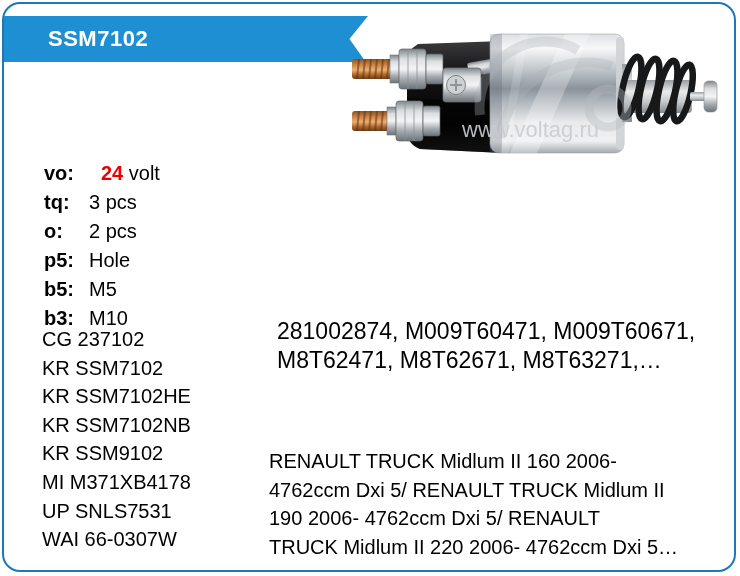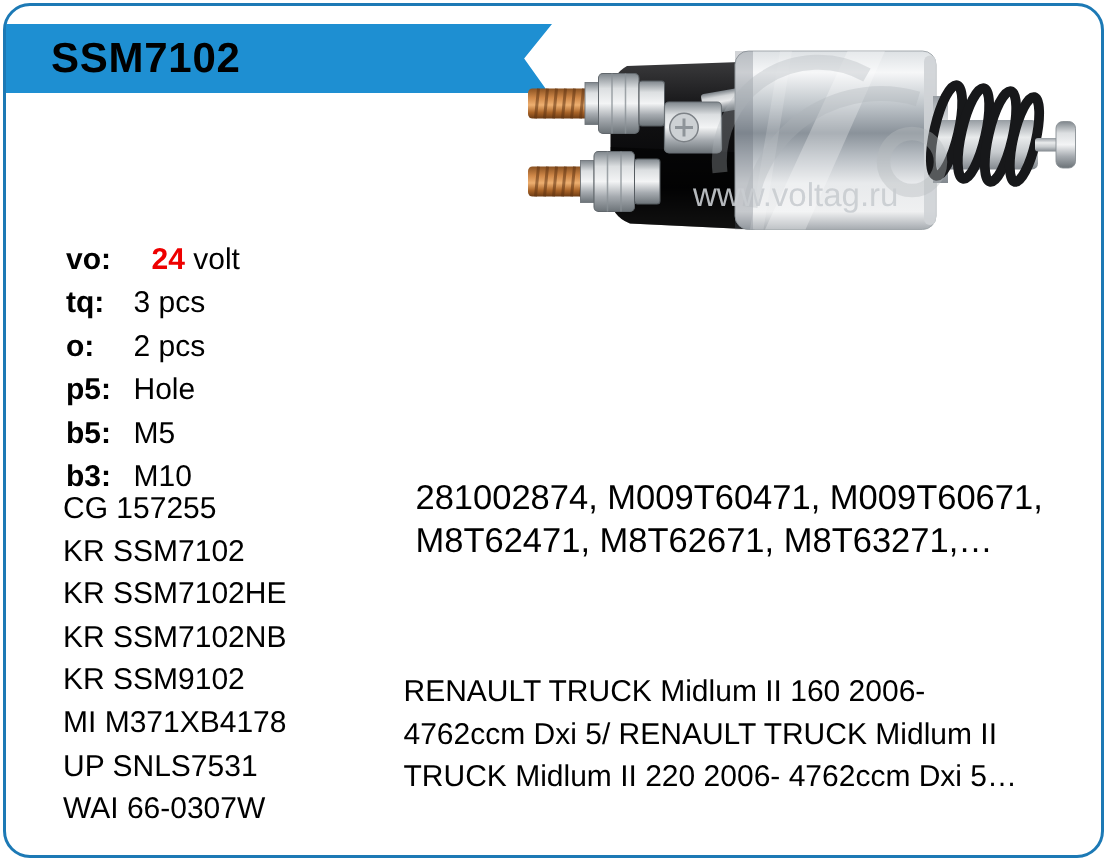--- a/index.html
+++ b/index.html
@@ -10,21 +10,21 @@
   }
   html,body{margin:0;padding:0;background:#ffffff;}
   body{font-family:"Liberation Sans","DejaVu Sans",sans-serif;color:#000;}
   .page{position:relative;width:740px;height:576px;background:#fff;overflow:hidden;}
   .frame{position:absolute;left:2px;top:2px;right:4px;bottom:4px;
          border:2.5px solid var(--border-blue);border-radius:18px;pointer-events:none;}
   .banner{position:absolute;left:4px;top:16px;width:364px;height:46px;
           background:var(--accent);
           clip-path:polygon(0 0,100% 0,94.9% 50%,99.4% 100%,0 100%);
           display:flex;align-items:center;}
-  .banner .pn{color:#000000;font-weight:bold;font-size:28px;padding-left:30px;letter-spacing:.5px;}
+  .banner .pn{color:#ffffff;font-weight:bold;font-size:22px;padding-left:44px;letter-spacing:.5px;}
   .subtitle{position:absolute;left:33px;top:71px;font-size:21px;}
   .specs{position:absolute;left:44px;top:119px;font-size:20px;}
   .spec-row{height:29px;line-height:29px;white-space:nowrap;}
   .spec-label{display:inline-block;width:45px;font-weight:bold;margin-top:40px;}
   .hl{color:var(--value-red);font-weight:bold;margin-left:12px;}
   .crossrefs{position:absolute;left:42px;top:325px;font-size:20px;line-height:28.6px;white-space:nowrap;}
   .oem{position:absolute;left:277px;top:317px;font-size:23px;line-height:28.7px;white-space:nowrap;}
   .apps{position:absolute;left:269px;top:447px;font-size:20px;line-height:28.7px;white-space:nowrap;}
   .photo{position:absolute;left:350px;top:10px;width:385px;height:185px;}
 </style>
@@ -42,38 +42,39 @@
   <div class="specs" id="specs">
       <div class="spec-row"><span class="spec-label">vo:</span><span class="spec-value"><span class="hl">24</span> volt</span></div>
       <div class="spec-row"><span class="spec-label">tq:</span><span class="spec-value">3 pcs</span></div>
       <div class="spec-row"><span class="spec-label">o:</span><span class="spec-value">2 pcs</span></div>
       <div class="spec-row"><span class="spec-label">p5:</span><span class="spec-value">Hole</span></div>
       <div class="spec-row"><span class="spec-label">b5:</span><span class="spec-value">M5</span></div>
       <div class="spec-row"><span class="spec-label">b3:</span><span class="spec-value">M10</span></div>
     </div>
 
   <div class="crossrefs" id="crossrefs">
-      <div>CG 157255</div>
+      <div>CG 237102</div>
       <div>KR SSM7102</div>
       <div>KR SSM7102HE</div>
       <div>KR SSM7102NB</div>
       <div>KR SSM9102</div>
       <div>MI M371XB4178</div>
       <div>UP SNLS7531</div>
       <div>WAI 66-0307W</div>
     </div>
 
   <div class="oem" id="oem">
       <div>281002874, M009T60471, M009T60671,</div>
       <div>M8T62471, M8T62671, M8T63271,…</div>
     </div>
 
   <div class="apps" id="apps">
       <div>RENAULT TRUCK Midlum II 160 2006-</div>
       <div>4762ccm Dxi 5/ RENAULT TRUCK Midlum II</div>
+      <div>190 2006- 4762ccm Dxi 5/ RENAULT</div>
       <div>TRUCK Midlum II 220 2006- 4762ccm Dxi 5…</div>
     </div>
 
   <svg class="photo" viewBox="0 0 385 185" aria-hidden="true">
     <defs>
       <linearGradient id="gChrome" x1="0" y1="0" x2="0" y2="1">
         <stop offset="0" stop-color="#dde1e4"></stop>
           <stop offset="0.12" stop-color="#f6f7f8"></stop>
         <stop offset="0.3" stop-color="#c0c6cb"></stop>
           <stop offset="0.46" stop-color="#8a929a"></stop>

